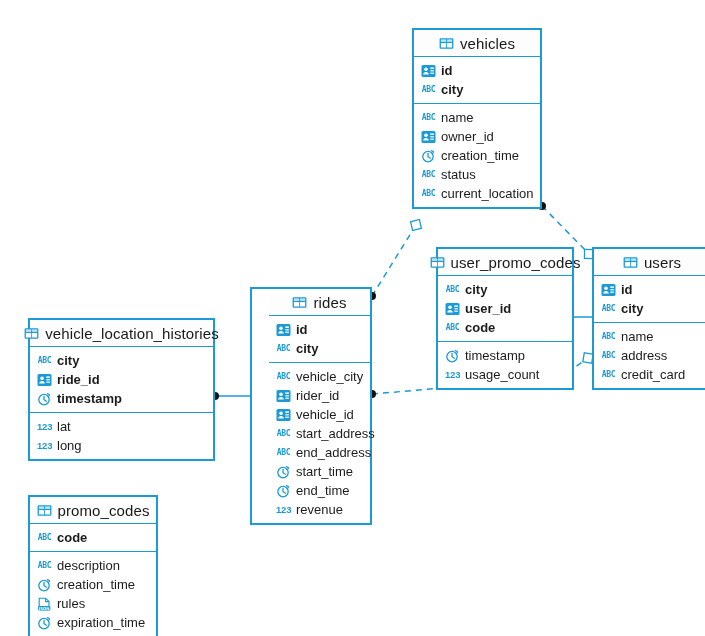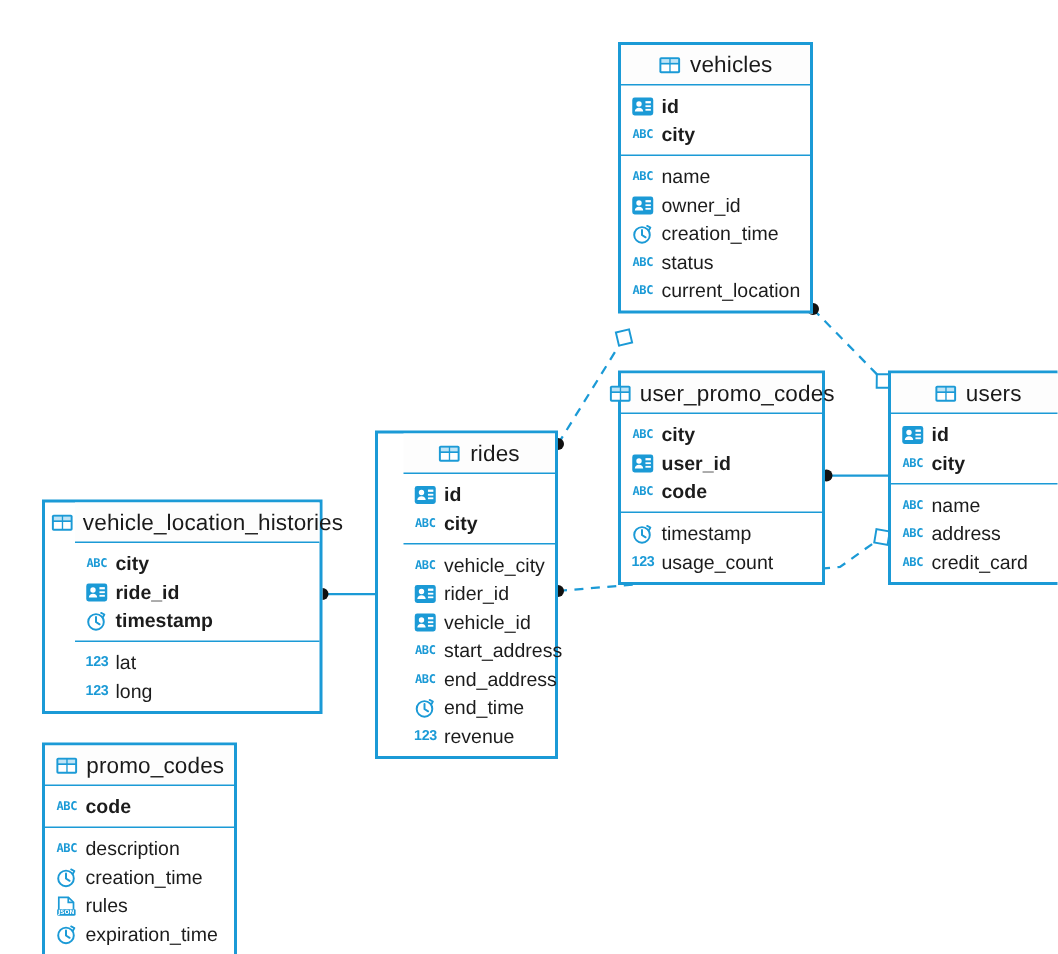--- a/index.html
+++ b/index.html
@@ -190,21 +190,21 @@
         <div class="col-row">
           <span class="ico ico-abc">ABC</span>
           <span class="col-name">status</span>
         </div>
         <div class="col-row">
           <span class="ico ico-abc">ABC</span>
           <span class="col-name">current_location</span>
         </div>
       </div>
     </div>
-    <div class="table-box" style="left: 412px; top: 247px; width: 138px;">
+    <div class="table-box" style="left: 436px; top: 247px; width: 138px;">
       <div class="tbl-header">
         <span class="ico hdr-ico">
           <svg width="15" height="13" viewBox="0 0 15 13">
             <rect x="0.6" y="1.2" width="13.8" height="10.6" rx="1.2" fill="#1b9ad6"></rect>
             <rect x="1.9" y="2.4" width="5.3" height="2.5" fill="#bfe4f6"></rect>
             <rect x="8.1" y="2.4" width="5.0" height="2.5" fill="#bfe4f6"></rect>
             <rect x="1.9" y="6.0" width="5.3" height="4.5" fill="#ffffff"></rect>
             <rect x="8.1" y="6.0" width="5.0" height="4.5" fill="#ffffff"></rect>
           </svg>
         </span>
@@ -369,29 +369,39 @@
           <span class="col-name">end_address</span>
         </div>
         <div class="col-row">
           <span class="ico">
             <svg width="15" height="14" viewBox="0 0 15 14">
               <circle cx="7" cy="7.6" r="5.2" fill="#fff" stroke="#1b9ad6" stroke-width="1.3"></circle>
               <path d="M7 4.3v3.4l2.4 1.5" fill="none" stroke="#1b9ad6" stroke-width="1.3" stroke-linecap="round"></path>
               <path d="M10.4 1.6l2.2 1.1-1.1 2" fill="none" stroke="#1b9ad6" stroke-width="1.2" stroke-linecap="round" stroke-linejoin="round"></path>
             </svg>
           </span>
+          <span class="col-name">start_time</span>
+        </div>
+        <div class="col-row">
+          <span class="ico">
+            <svg width="15" height="14" viewBox="0 0 15 14">
+              <circle cx="7" cy="7.6" r="5.2" fill="#fff" stroke="#1b9ad6" stroke-width="1.3"></circle>
+              <path d="M7 4.3v3.4l2.4 1.5" fill="none" stroke="#1b9ad6" stroke-width="1.3" stroke-linecap="round"></path>
+              <path d="M10.4 1.6l2.2 1.1-1.1 2" fill="none" stroke="#1b9ad6" stroke-width="1.2" stroke-linecap="round" stroke-linejoin="round"></path>
+            </svg>
+          </span>
           <span class="col-name">end_time</span>
         </div>
         <div class="col-row">
           <span class="ico ico-123">123</span>
           <span class="col-name">revenue</span>
         </div>
       </div>
     </div>
-    <div class="table-box" style="left: 28px; top: 333px; width: 187px; padding-left: 20px;">
+    <div class="table-box" style="left: 28px; top: 318px; width: 187px;">
       <div class="tbl-header">
         <span class="ico hdr-ico">
           <svg width="15" height="13" viewBox="0 0 15 13">
             <rect x="0.6" y="1.2" width="13.8" height="10.6" rx="1.2" fill="#1b9ad6"></rect>
             <rect x="1.9" y="2.4" width="5.3" height="2.5" fill="#bfe4f6"></rect>
             <rect x="8.1" y="2.4" width="5.0" height="2.5" fill="#bfe4f6"></rect>
             <rect x="1.9" y="6.0" width="5.3" height="4.5" fill="#ffffff"></rect>
             <rect x="8.1" y="6.0" width="5.0" height="4.5" fill="#ffffff"></rect>
           </svg>
         </span>

